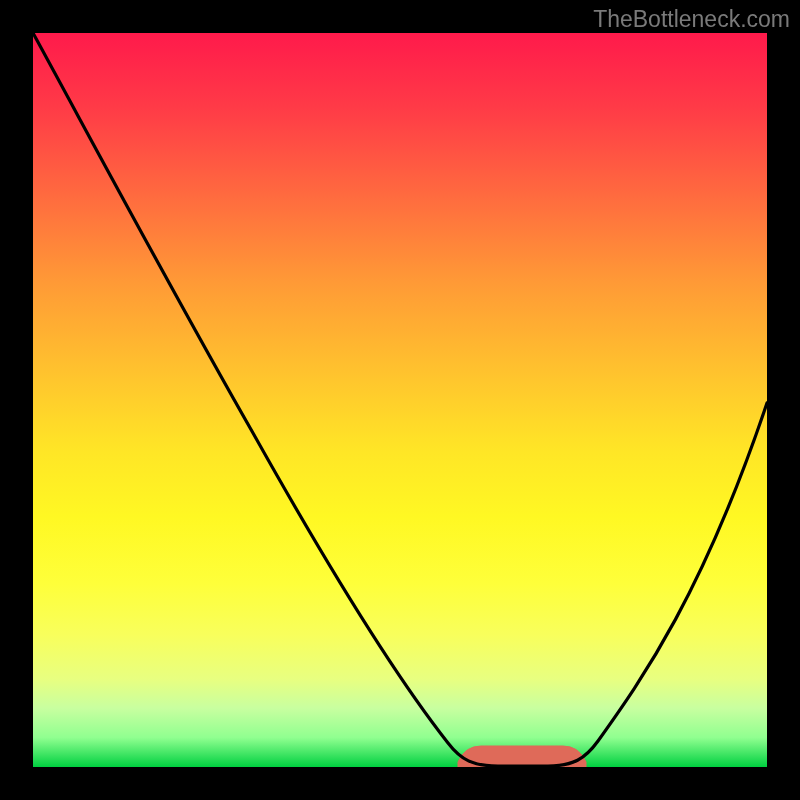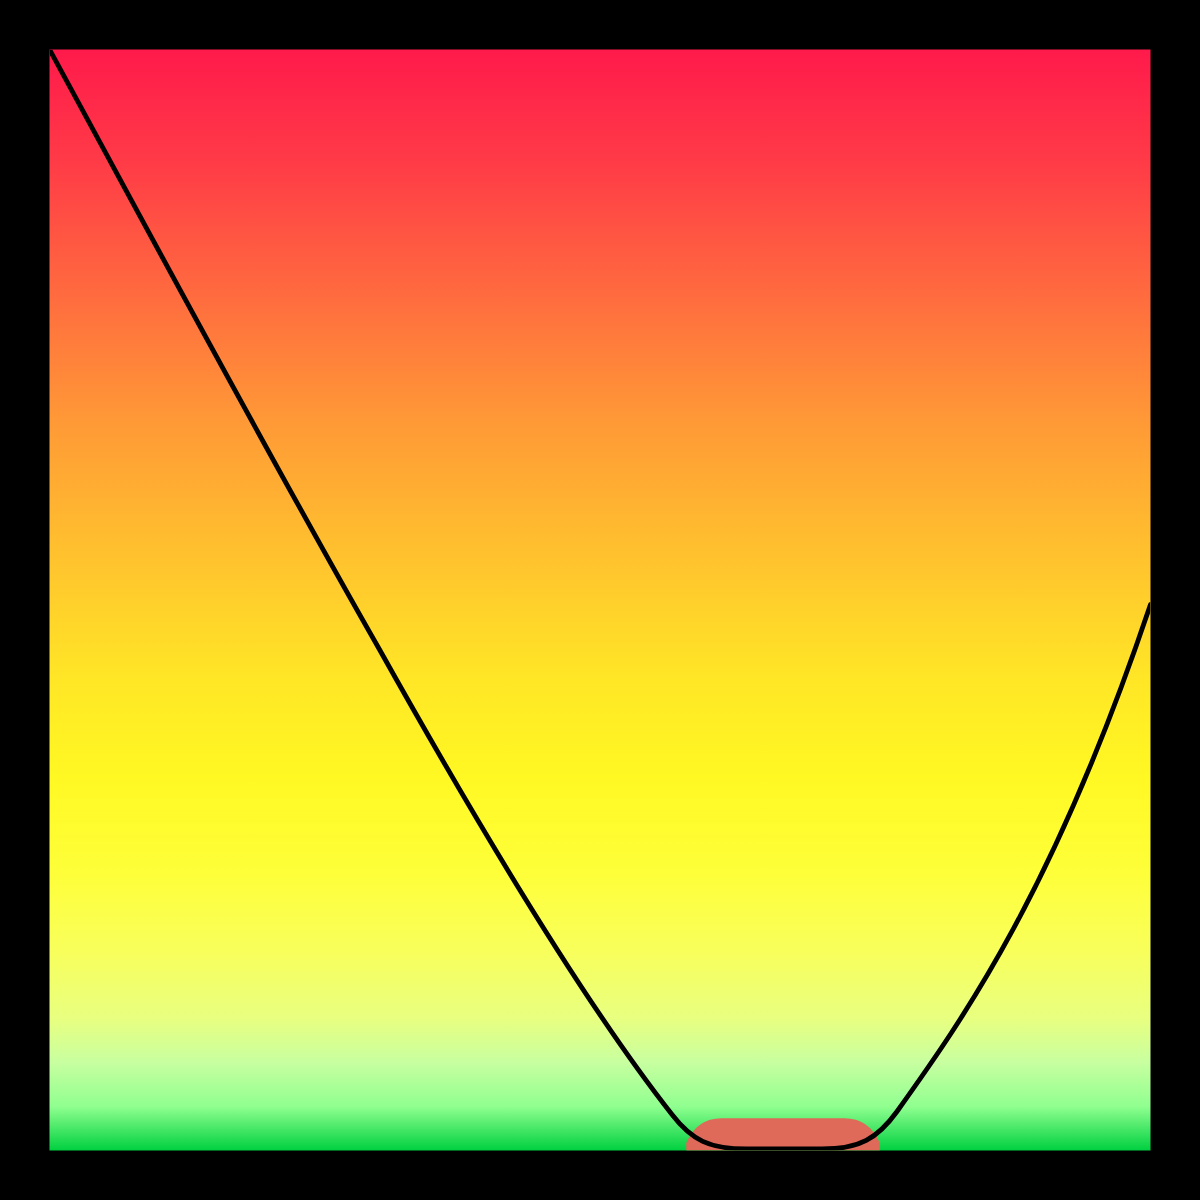--- a/index.html
+++ b/index.html
@@ -78,13 +78,14 @@
       <path d="M 0 0
                C 60 110, 140 260, 220 400
                C 290 525, 360 640, 415 710
                C 428 727, 440 733, 465 733
                L 515 733
                C 540 733, 552 726, 565 708
                C 610 645, 670 560, 734 370" fill="none" stroke="#000" stroke-width="3.2" stroke-linecap="round"></path>
     </svg>
   </div>
 
+  <div class="watermark">TheBottleneck.com</div>
 </div>
 
 </body></html>

